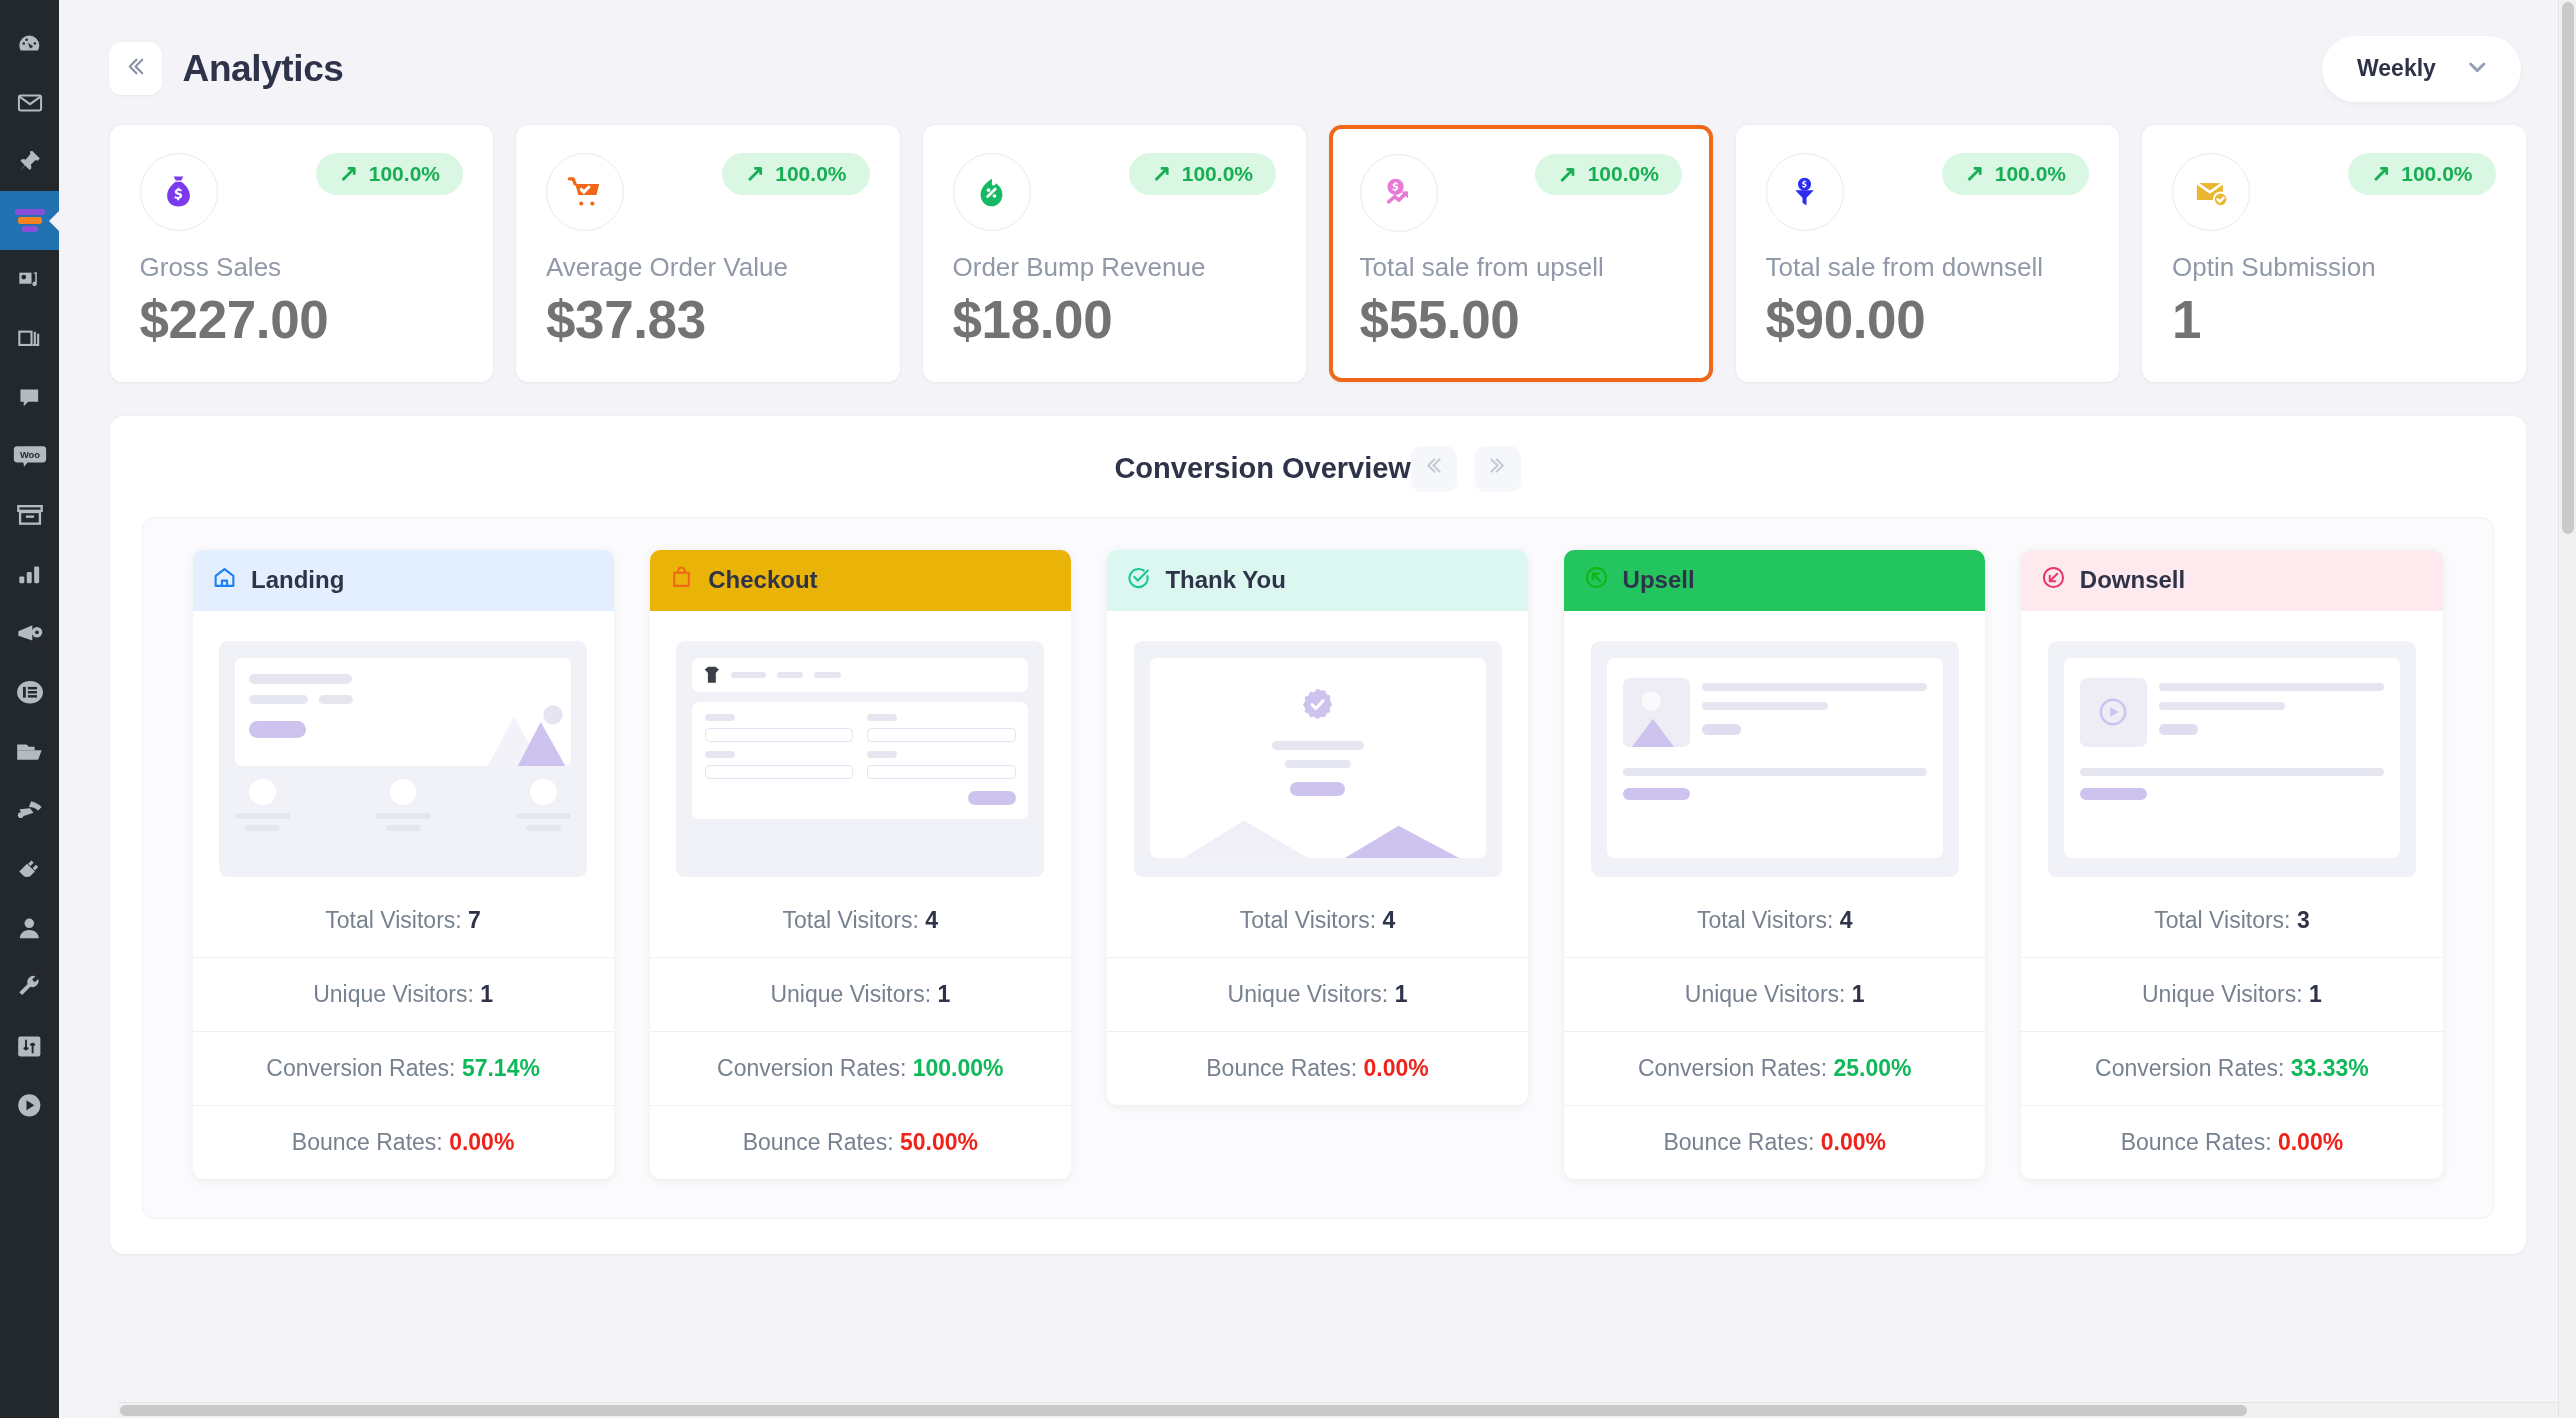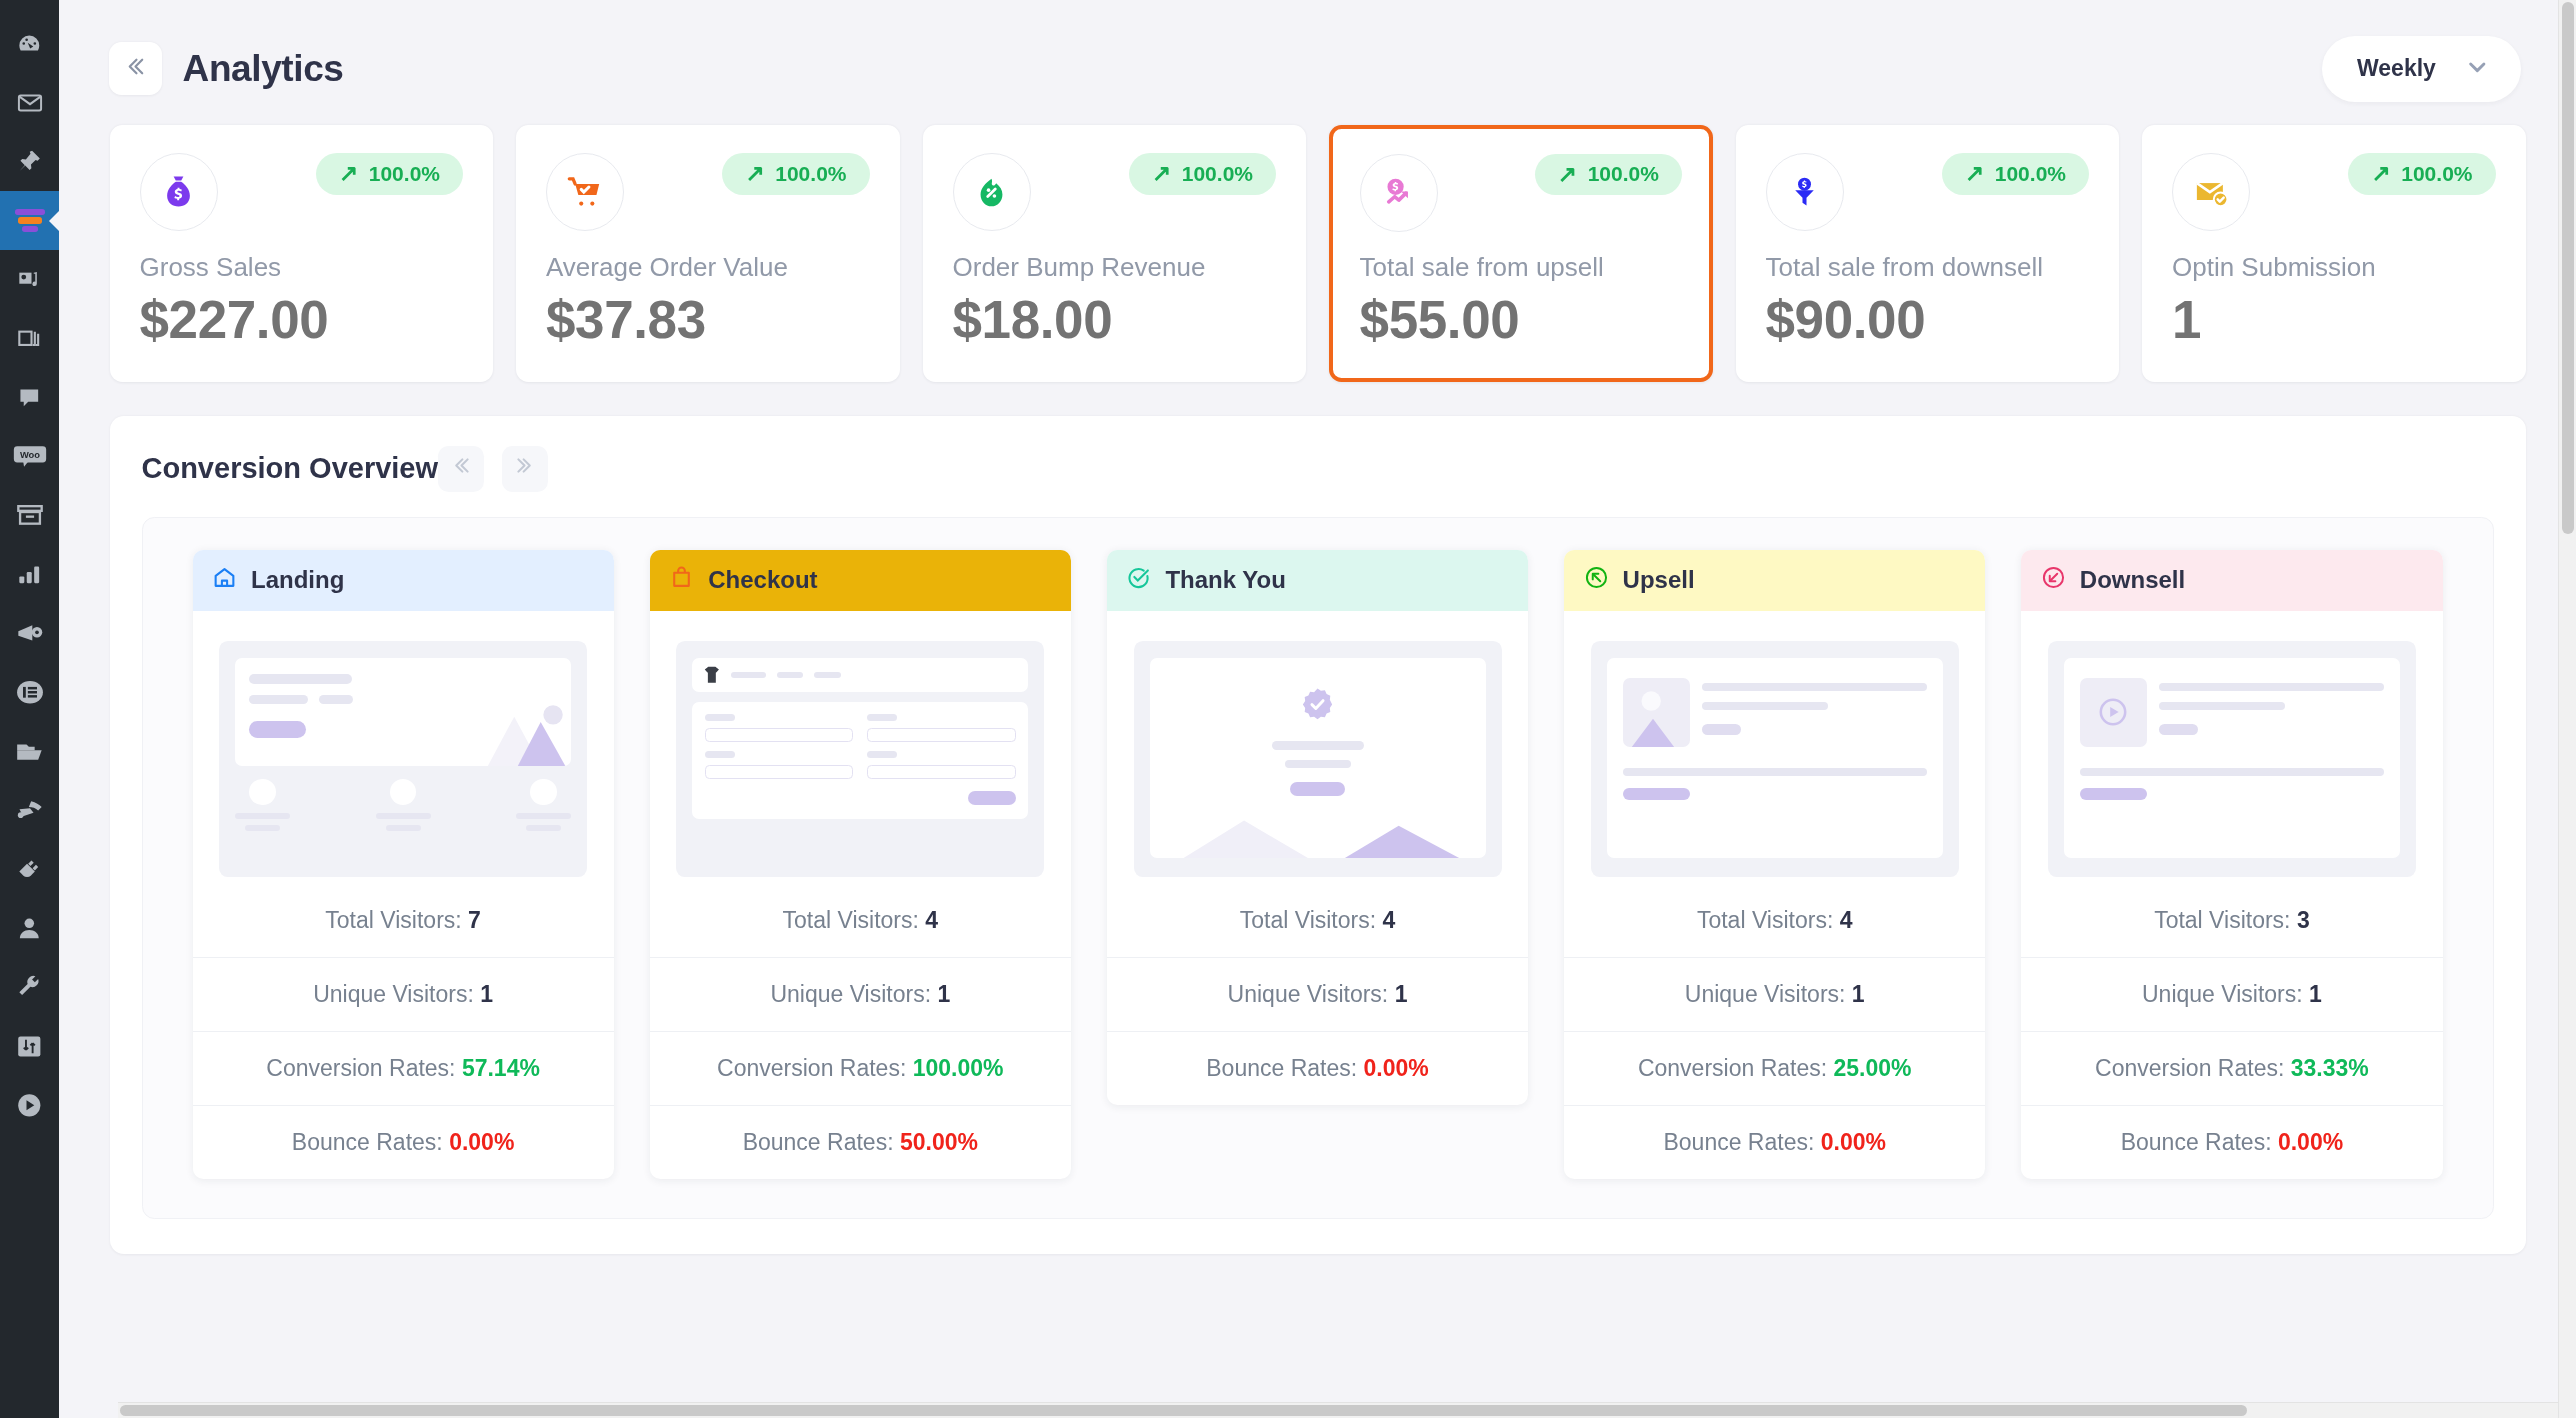--- a/index.html
+++ b/index.html
@@ -88,21 +88,21 @@
   }
   .badge .arr { font-size: 23px; line-height: 1; }
   .stat-label { font-size: 26px; color: #9199a8; margin-bottom: 5.3px; }
   .stat-value { font-size: 53px; font-weight: bold; color: #737373; letter-spacing: -0.4px; }
 
   
   .panel {
     background: #ffffff; border-radius: 14px; margin: 34px 11.5px 0 11.5px;
     padding: 30px 32px 35px 32px; box-shadow: 0 0.9px 2.7px rgba(30,41,59,.06);
   }
-  .panel-head { display: flex; align-items: center; justify-content: flex-start; }
+  .panel-head { display: flex; align-items: center; justify-content: center; }
   .panel-title { font-size: 29px; font-weight: bold; color: #2f3349; }
   .nav-btns { display: flex; gap: 17.7px; }
   .nav-btn {
     width: 46px; height: 46px; border-radius: 10.6px; background: #f6f7fa;
     display: flex; align-items: center; justify-content: center;
     color: #c3c9d4; font-size: 23px; cursor: pointer;
   }
 
   .funnels {
     margin-top: 25px; background: #fbfbfd; border: 0.9px solid #f0f1f5;
@@ -681,21 +681,21 @@
                 <div class="srow">
                   <span>Bounce Rates:</span>
                   <span class="red">0.00%</span>
                 </div>
               </div>
             </div>
           </div>
 
           <div class="step-wrap">
             <div class="step-card">
-              <div class="step-head" style="background:#fef9c3">
+              <div class="step-head" style="background:#22c55e">
                 <span>
                   <svg width="25" height="25" viewBox="0 0 24 24" fill="none" stroke="#12b312" stroke-width="1.9" stroke-linecap="round" stroke-linejoin="round">
                     <circle cx="12" cy="12" r="9.2"></circle>
                       <path d="M15.6 15.6L8.6 8.6"></path>
                       <path d="M8.4 13.8V8.4h5.4"></path>
                   </svg>
                 </span>
                 <span>Upsell</span>
               </div>
               <div class="step-body">

